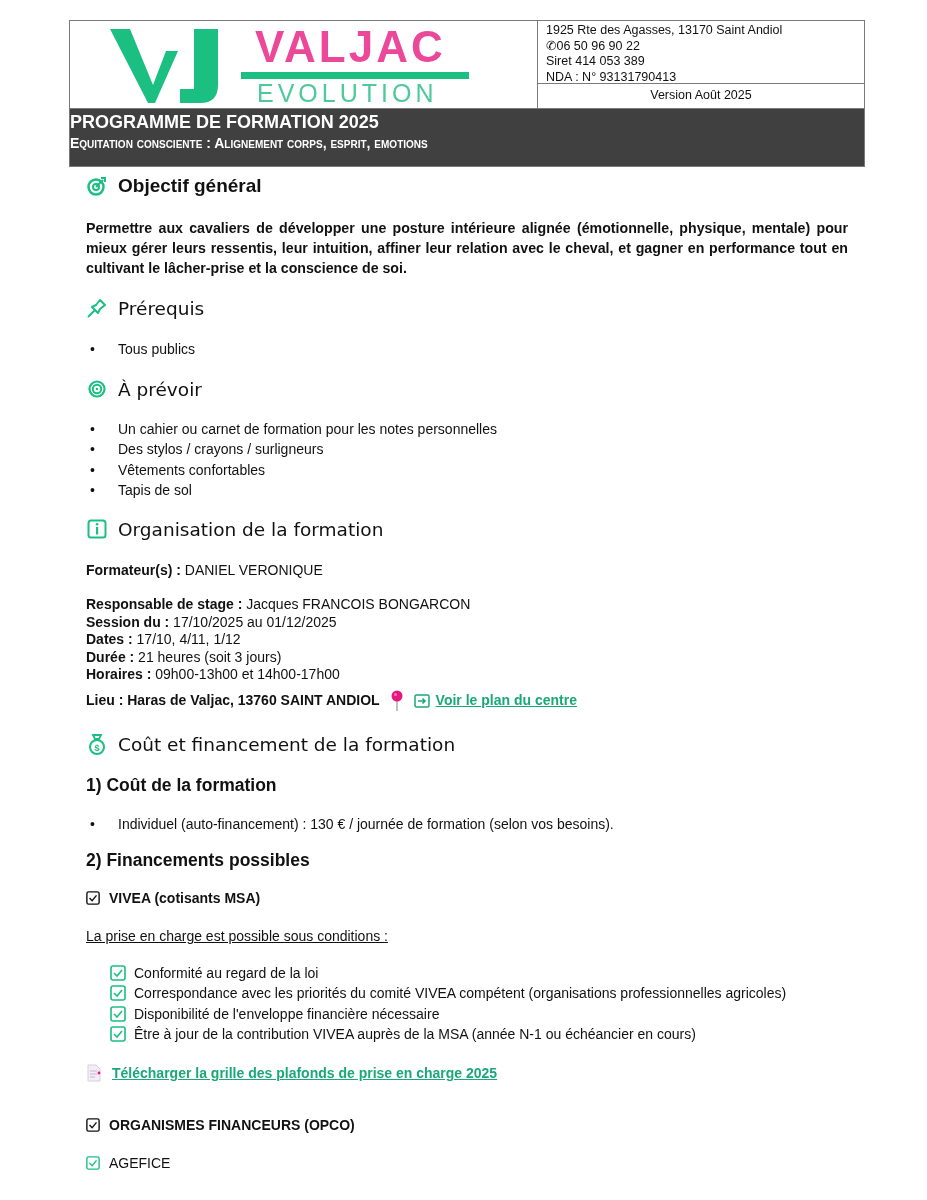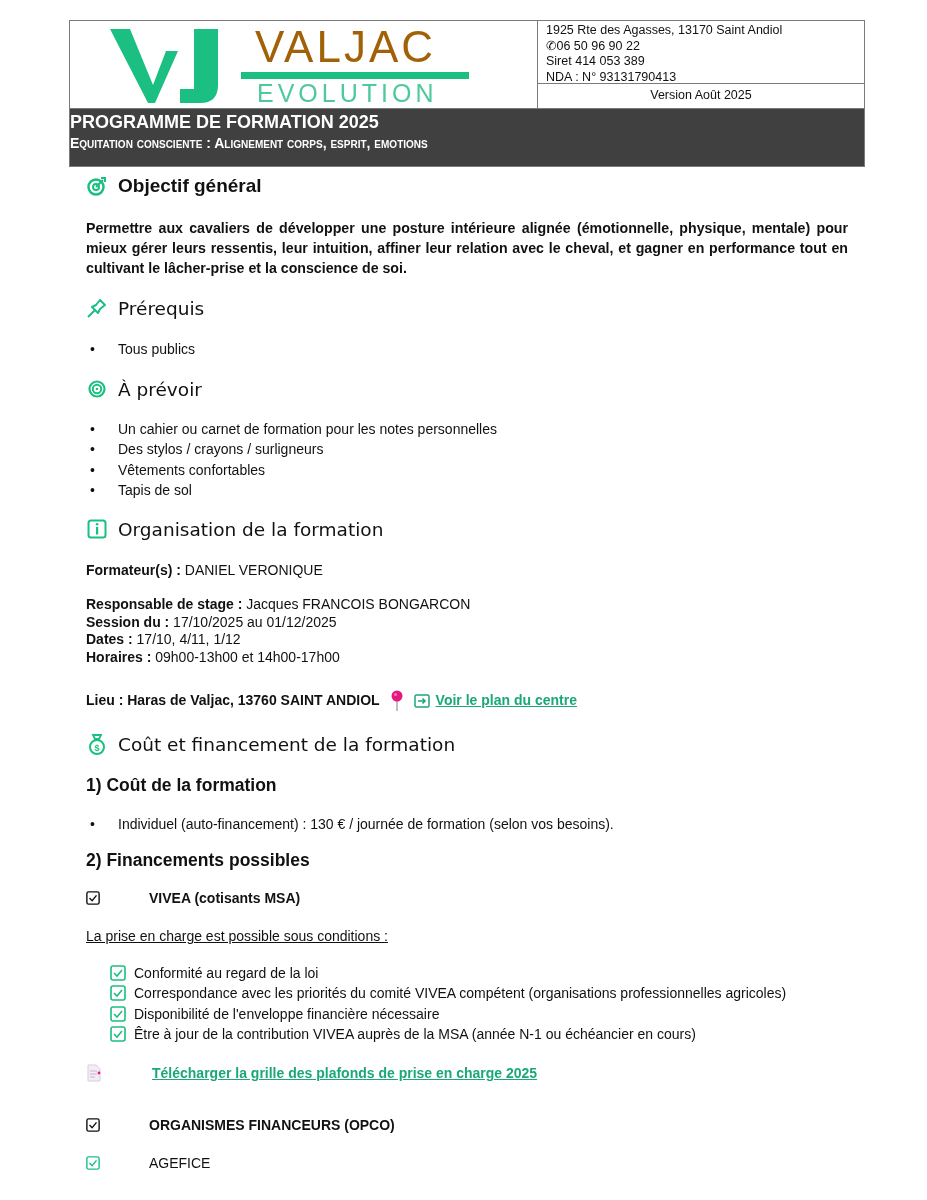--- a/index.html
+++ b/index.html
@@ -7,33 +7,33 @@
   .header-table { position: absolute; left: 69px; top: 20px; width: 796px; border: 1px solid #7a7a7a; box-sizing: border-box; }
   .header-top { display: flex; height: 87px; border-bottom: 1px solid #7a7a7a; }
   .logo-cell { width: 467px; border-right: 1px solid #7a7a7a; position: relative; }
   .info-cell { flex: 1; display: flex; flex-direction: column; }
   .info-lines { padding: 2px 8px; font-size: 12.5px; line-height: 15.5px; border-bottom: 1px solid #7a7a7a; height: 63px; box-sizing: border-box; }
   .version { text-align: center; font-size: 12.5px; line-height: 22px; }
   .banner { background: #404040; color: #fff; text-align: left; height: 57px; }
   .banner-title { font-weight: bold; font-size: 18px; line-height: 24px; padding-top: 1px; }
   .banner-sub { font-weight: bold; font-size: 14px; line-height: 18px; font-variant: small-caps; }
   .logo-vj { position: absolute; left: 40px; top: 6px; }
-  .logo-valjac { position: absolute; left: 185px; top: 2px; color: #a16207; font-size: 44px; font-weight: normal; letter-spacing: 3px; line-height: 48px; }
+  .logo-valjac { position: absolute; left: 185px; top: 2px; color: #ec4899; font-size: 44px; font-weight: bold; letter-spacing: 3px; line-height: 48px; }
   .logo-bar { position: absolute; left: 171px; top: 51px; width: 228px; height: 7px; background: #1bbf82; }
   .logo-evo { position: absolute; left: 187px; top: 57px; color: #4ec99b; font-size: 25px; letter-spacing: 4px; line-height: 30px; }
   .section-h { position: absolute; left: 86px; display: flex; align-items: center; font-family: "DejaVu Sans", sans-serif; font-size: 18.5px; }
   .section-h .icon { width: 22px; height: 22px; margin-right: 10px; display: inline-flex; align-items: center; justify-content: center; }
   .para { position: absolute; left: 86px; width: 762px; font-size: 14.2px; line-height: 20px; font-weight: bold; text-align: justify; }
   .bullets { position: absolute; left: 86px; list-style: none; margin: 0; padding: 0; font-size: 14px; line-height: 20.3px; }
   .bullets li { position: relative; padding-left: 32px; }
   .bullets li::before { content: "•"; position: absolute; left: 4px; }
   .kv { position: absolute; left: 86px; font-size: 14px; line-height: 17.5px; }
   .kv b { font-weight: bold; }
   .sub-h { position: absolute; left: 86px; font-size: 17.5px; font-weight: bold; }
-  .check-row { position: absolute; left: 86px; display: flex; align-items: center; font-size: 14px; gap: 40px; }
+  .check-row { position: absolute; left: 86px; display: flex; align-items: center; font-size: 14px; }
   .check-row .box { width: 14px; height: 14px; margin-right: 9px; }
   .link { color: #1aa877; text-decoration: underline; font-weight: bold; font-size: 14px; }
   .checks { position: absolute; left: 86px; font-size: 14px; line-height: 20.3px; }
   .checks div { display: flex; align-items: center; margin-left: 24px; }
   .checks svg { margin-right: 8px; flex-shrink: 0; }
 </style>
 </head>
 <body>
 
 <div class="header-table">
@@ -116,20 +116,21 @@
   </span>
   <span>Organisation de la formation</span>
 </div>
 <div class="kv" style="top:562px;">
   <b>Formateur(s) :</b><span> DANIEL VERONIQUE</span>
 </div>
 <div class="kv" style="top:596px;">
   <div><b>Responsable de stage :</b><span> Jacques FRANCOIS BONGARCON</span></div>
   <div><b>Session du :</b><span> 17/10/2025 au 01/12/2025</span></div>
   <div><b>Dates :</b><span> 17/10, 4/11, 1/12</span></div>
+  <div><b>Durée :</b><span> 21 heures (soit 3 jours)</span></div>
   <div><b>Horaires :</b><span> 09h00-13h00 et 14h00-17h00</span></div>
 </div>
 <div class="kv" style="top:690px; display:flex; align-items:center;text-align:center;">
   <b>Lieu : Haras de Valjac, 13760 SAINT ANDIOL</b>
   <span style="margin:0 10px 0 10px; display:inline-flex;">
     <svg width="14" height="22" viewBox="0 0 14 22">
         <line x1="7" y1="9" x2="7" y2="21" stroke="#aaaaaa" stroke-width="1.5"></line>
         <circle cx="7" cy="6" r="5.5" fill="#e8177f"></circle>
         <circle cx="5.5" cy="4.5" r="1.5" fill="#f77fbb"></circle>
       </svg>

